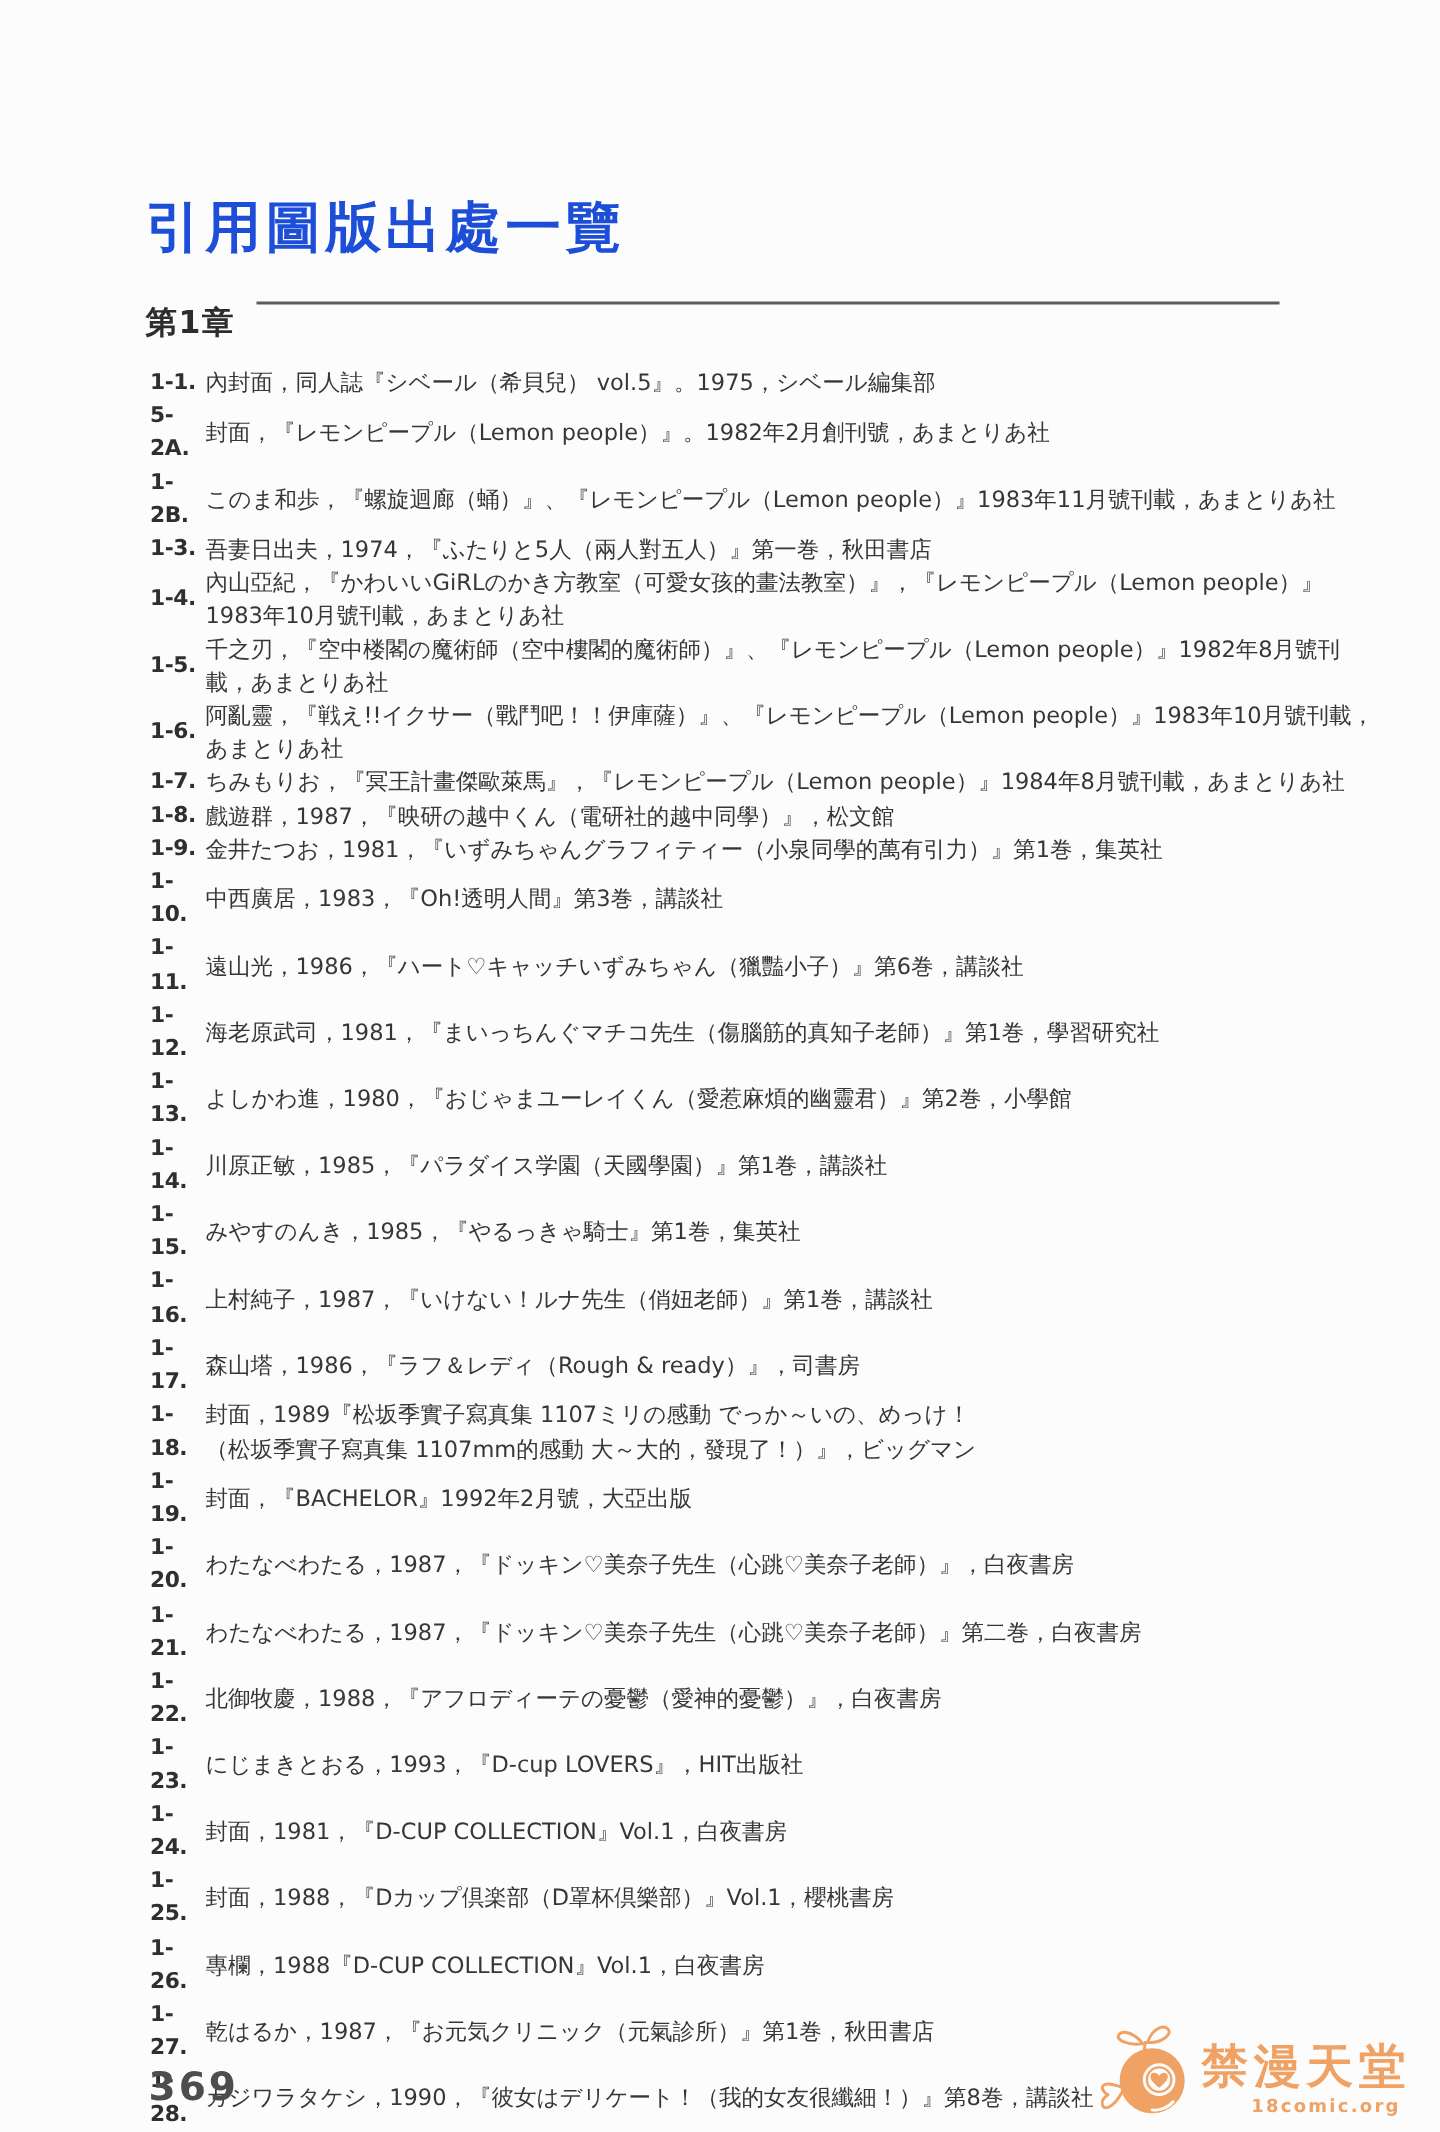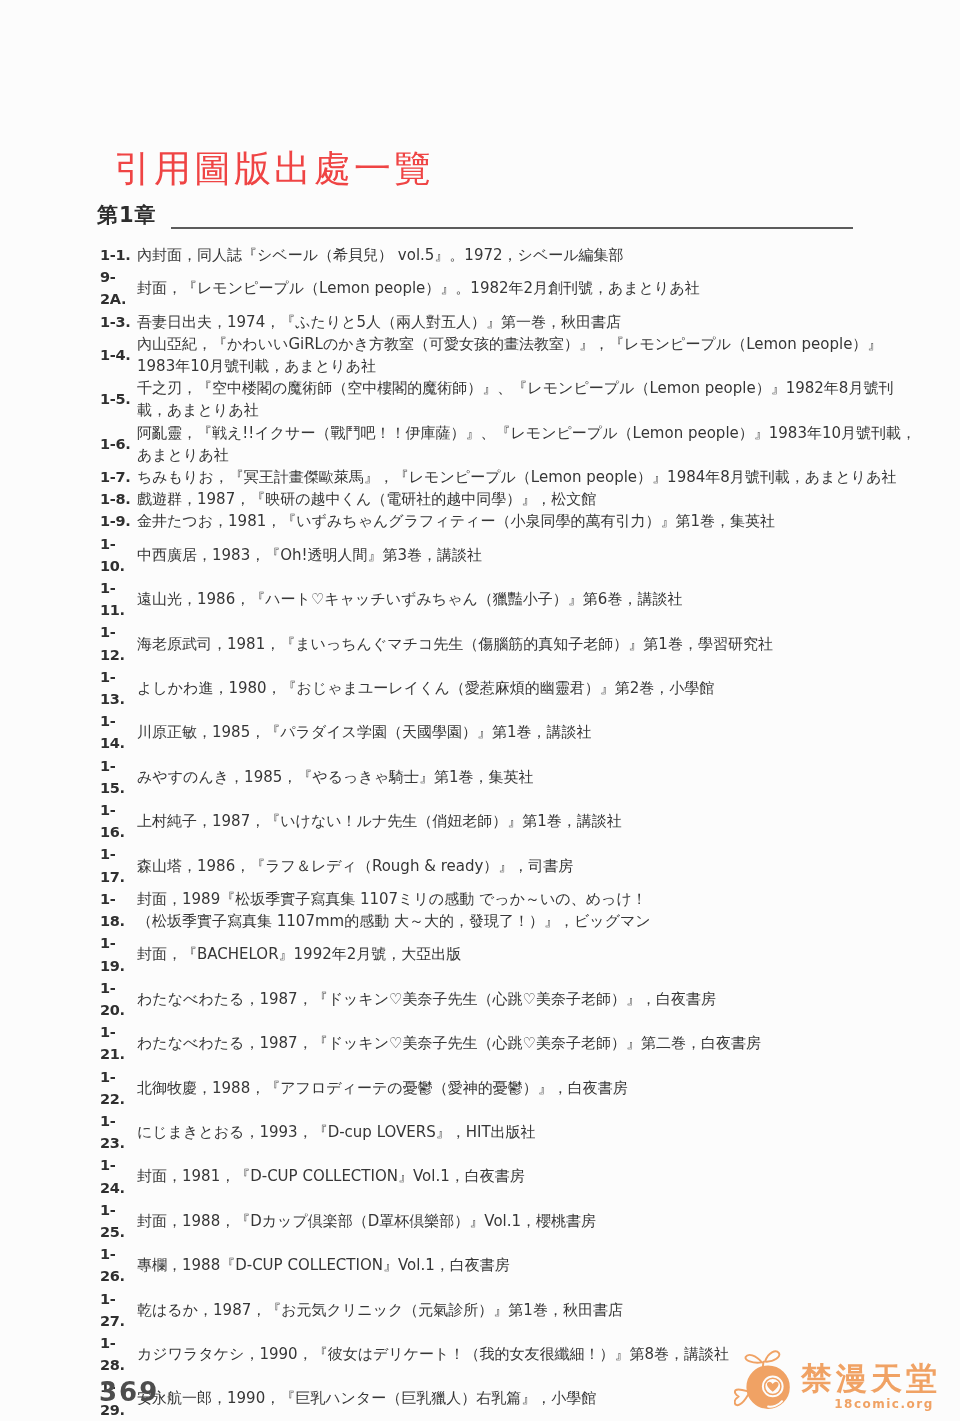--- a/index.html
+++ b/index.html
@@ -2,26 +2,26 @@
 <html><head>
 <meta charset="utf-8">
 <style>
   html,body{margin:0;padding:0;}
   body{
     width:960px;height:1421px;position:relative;overflow:hidden;
     background:#fcfcfc;color:#333;
     font-family:"DejaVu Sans","Liberation Sans",sans-serif;
   }
   .page-title{
-    position:absolute;left:97px;top:127px;margin:17px;
-    font-size:37px;font-weight:400;letter-spacing:3px;color:#ef4444;
+    position:absolute;left:97px;top:127px;margin:0;
+    font-size:37px;font-weight:700;letter-spacing:3px;color:#1d4ed8;
   }
   .section-header{
     position:absolute;left:97px;top:201px;width:756px;
-    display:flex;align-items:flex-end;gap:14px;
+    display:flex;align-items:flex-start;gap:14px;
   }
   .section-label{
     font-size:21px;font-weight:700;color:#2d2d2d;white-space:nowrap;letter-spacing:1px;
   }
   .section-rule{flex:1;height:2px;background:#5c5c5c;}
   .entries{
     position:absolute;left:100px;top:244px;width:785px;
   }
   .entry{display:flex;align-items:center;}
   .entry-label{
@@ -54,27 +54,33 @@
 
   <div class="section-header">
     <span class="section-label">第1章</span>
     <span class="section-rule"></span>
   </div>
 
   <div class="entries" id="entries">
       <div class="entry">
         <span class="entry-label">1-1.</span>
         <span class="entry-text">
-          <div class="entry-line">內封面，同人誌『シベール（希貝兒） vol.5』。1972，シベール編集部</div>
-        </span>
-      </div>
-      <div class="entry">
-        <span class="entry-label">9-2A.</span>
+          <div class="entry-line">內封面，同人誌『シベール（希貝兒） vol.5』。1975，シベール編集部</div>
+        </span>
+      </div>
+      <div class="entry">
+        <span class="entry-label">5-2A.</span>
         <span class="entry-text">
           <div class="entry-line">封面，『レモンピープル（Lemon people）』。1982年2月創刊號，あまとりあ社</div>
+        </span>
+      </div>
+      <div class="entry">
+        <span class="entry-label">1-2B.</span>
+        <span class="entry-text">
+          <div class="entry-line">このま和歩，『螺旋迴廊（蛹）』、『レモンピープル（Lemon people）』1983年11月號刊載，あまとりあ社</div>
         </span>
       </div>
       <div class="entry">
         <span class="entry-label">1-3.</span>
         <span class="entry-text">
           <div class="entry-line">吾妻日出夫，1974，『ふたりと5人（兩人對五人）』第一巻，秋田書店</div>
         </span>
       </div>
       <div class="entry">
         <span class="entry-label">1-4.</span>

